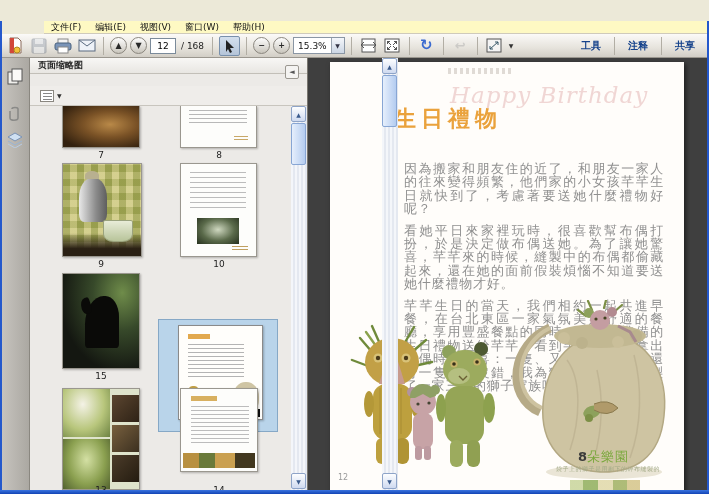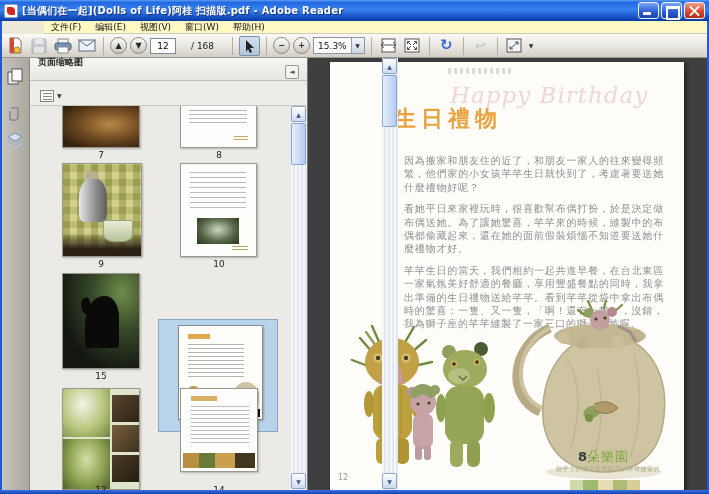--- a/index.html
+++ b/index.html
@@ -41,21 +41,21 @@
     border-bottom:1px solid #9a968e;display:flex;align-items:center;padding:0 4px;gap:3px;}
   .tb-sep{width:1px;height:18px;background:#b2aea4;margin:0 3px;flex:0 0 auto;}
   .tb-ico{width:21px;height:20px;display:flex;align-items:center;justify-content:center;flex:0 0 auto;border-radius:2px;}
   .tb-ico svg{display:block;}
   .tb-ico.disabled{opacity:.45;}
   .round-btn{width:17px;height:17px;border-radius:50%;
     background:linear-gradient(180deg,#fdfdfd,#c9c5bc);border:1px solid #8a867e;
     color:#2a2a2a;font-size:8px;line-height:15px;text-align:center;font-weight:bold;flex:0 0 auto;}
   .page-input{width:26px;height:16px;border:1px solid #7a8a9a;background:#fff;
     font-size:9px;text-align:center;font-family:inherit;padding:0;flex:0 0 auto;}
-  .page-total{font-size:9px;color:#222;margin:0 12px;flex:0 0 auto;}
+  .page-total{font-size:9px;color:#222;margin:0 2px;flex:0 0 auto;}
   .tool-pressed{background:linear-gradient(180deg,#d4e0ee,#b4c4d8);border:1px solid #7890ac;}
   .zoom-combo{display:flex;align-items:center;height:17px;border:1px solid #8a96a4;background:#fff;flex:0 0 auto;}
   .zoom-combo .zc-val{font-size:9px;padding:0 4px;min-width:32px;color:#111;}
   .zoom-combo .zc-btn{width:13px;height:100%;border-left:1px solid #9aa4b0;
     background:linear-gradient(180deg,#f4f6fa,#ccd6e4);font-size:6px;color:#334;
     display:flex;align-items:center;justify-content:center;}
   .swirl{color:#3a6ad0;font-size:15px;font-weight:bold;line-height:1;}
   .undo{color:#a8a8a8;font-size:13px;font-weight:bold;line-height:1;}
   .tb-text-btn{font-size:10px;font-weight:bold;color:#15428b;padding:2px 10px;flex:0 0 auto;}
   .tb-right{margin-left:auto;display:flex;align-items:center;}
@@ -65,21 +65,21 @@
   .content{left:0;top:58px;width:709px;height:432px;background:#3f3f3f;}
 
   
   .navstrip{left:0;top:0;width:30px;height:432px;
     background:linear-gradient(90deg,#c8c5c0,#aba8a2);border-right:1px solid #8a8780;}
   .nav-ico{left:5px;width:20px;height:20px;display:flex;align-items:center;justify-content:center;}
 
   
   .panel{left:30px;top:0;width:278px;height:432px;background:#eceae7;border-right:1px solid #7a7770;}
   .panel-header{left:0;top:0;width:277px;height:16px;background:linear-gradient(180deg,#f8f7f5,#e8e6e2);
-    border-bottom:1px solid #c2bfb8;display:flex;align-items:flex-end;padding:11px 8px;}
+    border-bottom:1px solid #c2bfb8;display:flex;align-items:center;padding:4px 8px;}
   .panel-title{font-size:9px;font-weight:bold;color:#222;}
   .collapse-btn{position:absolute;right:8px;top:7px;width:14px;height:14px;border:1px solid #9a9790;
     background:#f4f3f1;border-radius:2px;font-size:7px;color:#555;text-align:center;line-height:12px;}
   .options-row{left:0;top:28px;width:277px;height:20px;border-bottom:1px solid #c8c5be;
     background:#efedea;display:flex;align-items:center;padding:0 10px;gap:2px;}
   .opt-ico{width:14px;height:12px;border:1px solid #8a8780;background:#fff;position:relative;}
   .opt-ico::after{content:"";position:absolute;left:2px;top:2px;width:9px;height:7px;
     background:repeating-linear-gradient(180deg,#888 0 1px,transparent 1px 3px);}
   .thumb-area{left:0;top:48px;width:261px;height:384px;overflow:hidden;background:#eceae7;}
 
@@ -153,50 +153,41 @@
 
   
   .main{left:309px;top:0;width:381px;height:432px;background:#3f3f3f;overflow:hidden;}
   .page{left:21px;top:4px;width:354px;height:460px;background:#fffdfa;
     box-shadow:2px 2px 5px rgba(0,0,0,.55);overflow:hidden;}
   .smudge{left:118px;top:6px;width:64px;height:6px;
     background:repeating-linear-gradient(90deg,#d8d2cc 0 3px,transparent 3px 6px);opacity:.8;}
   .hb-script{left:120px;top:20px;width:235px;font-family:"DejaVu Serif","Liberation Serif",serif;
     font-style:italic;font-size:23px;color:#f0d6d4;white-space:nowrap;letter-spacing:1px;}
   .doc-title{left:64px;top:42px;font-size:22px;letter-spacing:5px;color:#eaa23c;font-weight:bold;}
-  .doc-text{left:74px;top:92px;width:260px;font-size:10px;line-height:13.4px;color:#909090;
+  .doc-text{left:74px;top:100px;width:260px;font-size:13px;line-height:13.4px;color:#909090;
     text-align:justify;letter-spacing:.8px;}
   .doc-text p{margin:0 0 8px 0;}
   .dolls-svg{left:12px;top:238px;width:334px;height:186px;}
   .pg-num{left:8px;top:411px;font-size:8px;color:#9a9a9a;}
   .logo{left:248px;top:386px;font-size:13px;color:#3a3a3a;font-weight:bold;}
   .logo .logo-txt{font-size:13px;font-weight:normal;color:#7aa83c;letter-spacing:1px;}
   .caption{left:226px;top:403px;font-size:6px;color:#a4ab88;letter-spacing:.5px;}
   .color-strip{left:240px;top:418px;width:70px;height:10px;opacity:.85;
     background:linear-gradient(90deg,#c8d49a 0 18%,#8fae5a 18% 40%,#e0d8a8 40% 62%,#a0b060 62% 82%,#d4c488 82% 100%);}
 
   .bottom-border{left:0;top:490px;width:709px;height:4px;
     background:linear-gradient(180deg,#3a74e0,#1243b4);}
   .side-border-l{left:0;top:21px;width:2px;height:473px;background:#2458cc;}
   .side-border-r{left:707px;top:21px;width:2px;height:473px;background:#2458cc;}
 </style>
 </head>
 <body>
 
 <div class="window">
 
-  <div class="titlebar abs">
-    <span class="app-icon"></span>
-    <span class="title-text">[当偶们在一起](Dolls of Life)阿桂 扫描版.pdf - Adobe Reader</span>
-    <span class="win-btns">
-      <span class="wbtn min"></span>
-      <span class="wbtn max"></span>
-      <span class="wbtn close"></span>
-    </span>
-  </div>
 
   <div class="menubar abs">
     <span class="menu-item">文件(F)</span>
     <span class="menu-item">编辑(E)</span>
     <span class="menu-item">视图(V)</span>
     <span class="menu-item">窗口(W)</span>
     <span class="menu-item">帮助(H)</span>
     <span class="menu-close">✕</span>
   </div>
 
@@ -265,20 +256,27 @@
     <span class="tb-sep"></span>
     <span class="tb-ico undo disabled">↩</span>
     <span class="tb-sep"></span>
     <span class="tb-ico">
       <svg width="16" height="15" viewBox="0 0 16 15">
           <rect x="1" y="1" width="14" height="13" fill="#f4f4f4" stroke="#555"></rect>
           <path d="M4 11L12 4M9 4h3v3M7 11H4V8" fill="none" stroke="#356"></path>
         </svg>
     </span>
     <span class="dd-arrow">▼</span>
+    <span class="tb-right">
+      <span class="tb-text-btn">工具</span>
+      <span class="tb-sep"></span>
+      <span class="tb-text-btn">注释</span>
+      <span class="tb-sep"></span>
+      <span class="tb-text-btn">共享</span>
+    </span>
   </div>
 
   <div class="content abs">
 
     <div class="navstrip abs">
       <span class="nav-ico abs" style="top:8px;">
         <svg width="18" height="18" viewBox="0 0 18 18">
             <rect x="2" y="5" width="10" height="12" fill="#f0efec" stroke="#555"></rect>
             <rect x="6" y="2" width="10" height="12" fill="#fbfaf8" stroke="#555"></rect>
           </svg>

